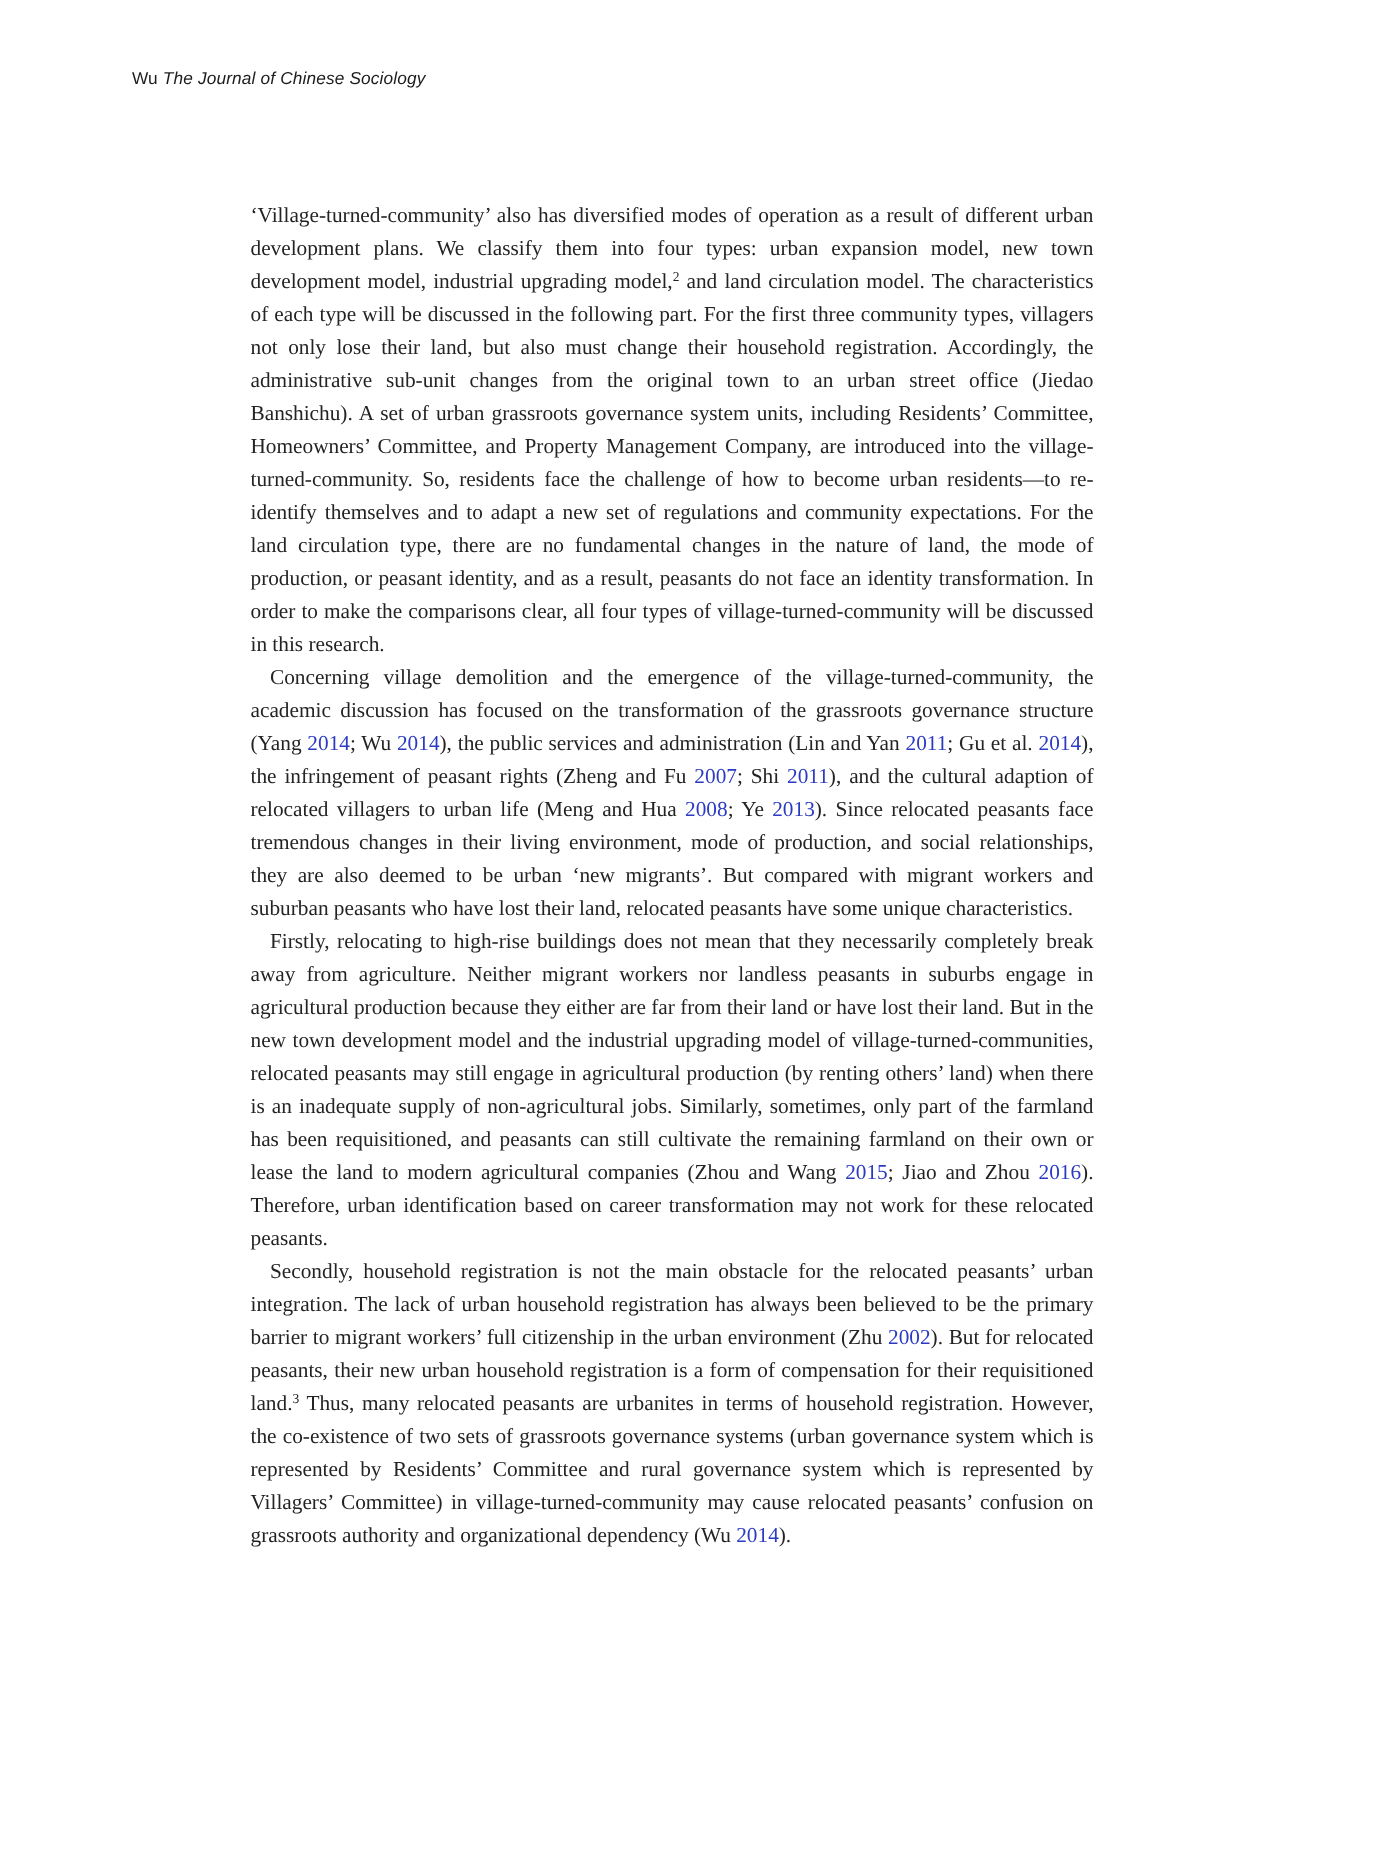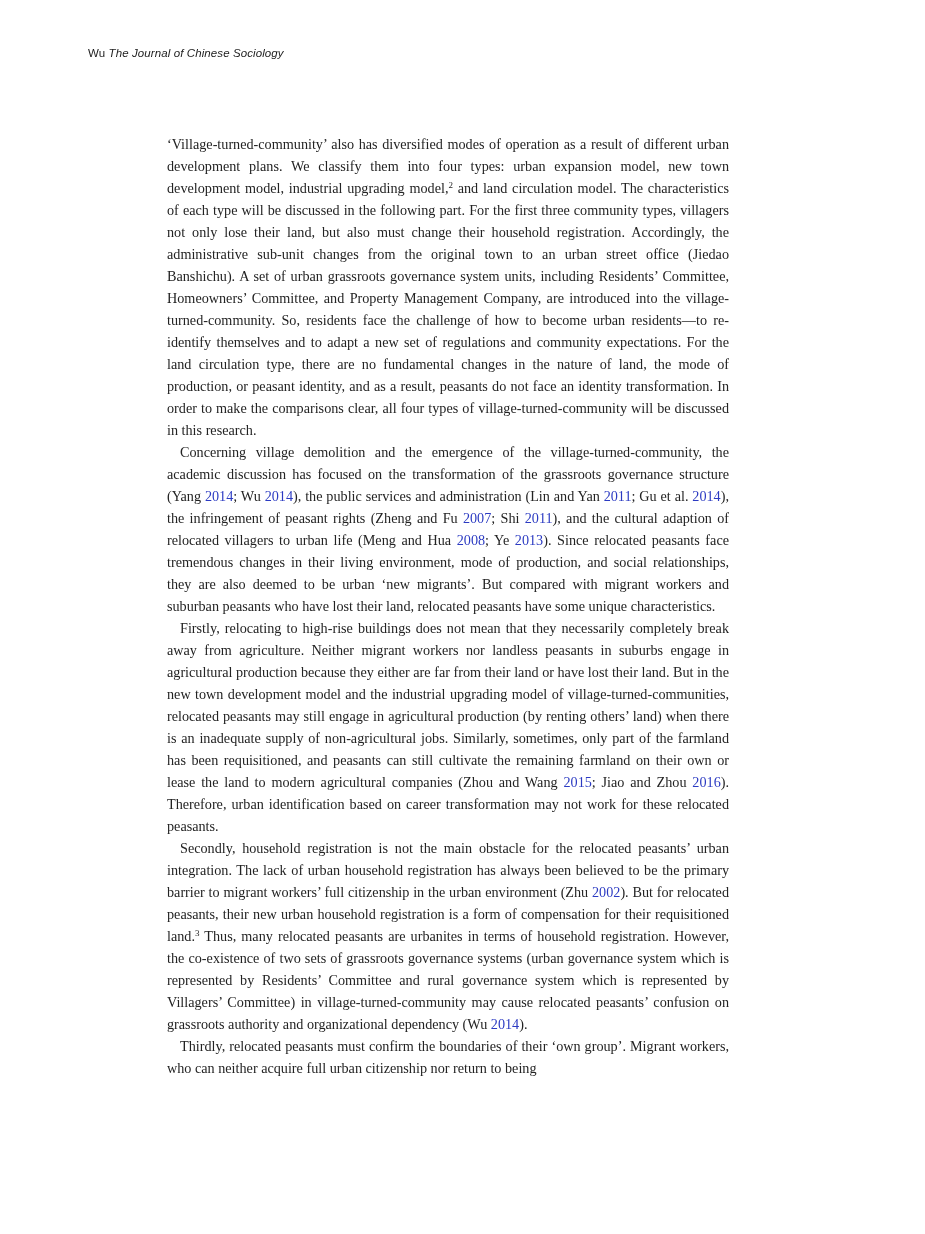--- a/index.html
+++ b/index.html
@@ -54,14 +54,13 @@
 
 <div class="running-head">
   <span>Wu</span><span>&nbsp;</span><span class="journal">The Journal of Chinese Sociology</span>
 </div>
 
 <div class="article-body">
     <p class="para"><span>‘Village-turned-community’ also has diversified modes of operation as a result of different urban development plans. We classify them into four types: urban expansion model, new town development model, industrial upgrading model,</span><sup class="footnote-ref">2</sup><span> and land circulation model. The characteristics of each type will be discussed in the following part. For the first three community types, villagers not only lose their land, but also must change their household registration. Accordingly, the administrative sub-unit changes from the original town to an urban street office (Jiedao Banshichu). A set of urban grassroots governance system units, including Residents’ Committee, Homeowners’ Committee, and Property Management Company, are introduced into the village-turned-community. So, residents face the challenge of how to become urban residents—to re-identify themselves and to adapt a new set of regulations and community expectations. For the land circulation type, there are no fundamental changes in the nature of land, the mode of production, or peasant identity, and as a result, peasants do not face an identity transformation. In order to make the comparisons clear, all four types of village-turned-community will be discussed in this research.</span></p>
     <p class="para"><span>Concerning village demolition and the emergence of the village-turned-community, the academic discussion has focused on the transformation of the grassroots governance structure (Yang </span><a class="cite" href="#">2014</a><span>; Wu </span><a class="cite" href="#">2014</a><span>), the public services and administration (Lin and Yan </span><a class="cite" href="#">2011</a><span>; Gu et al. </span><a class="cite" href="#">2014</a><span>), the infringement of peasant rights (Zheng and Fu </span><a class="cite" href="#">2007</a><span>; Shi </span><a class="cite" href="#">2011</a><span>), and the cultural adaption of relocated villagers to urban life (Meng and Hua </span><a class="cite" href="#">2008</a><span>; Ye </span><a class="cite" href="#">2013</a><span>). Since relocated peasants face tremendous changes in their living environment, mode of production, and social relationships, they are also deemed to be urban ‘new migrants’. But compared with migrant workers and suburban peasants who have lost their land, relocated peasants have some unique characteristics.</span></p>
     <p class="para"><span>Firstly, relocating to high-rise buildings does not mean that they necessarily completely break away from agriculture. Neither migrant workers nor landless peasants in suburbs engage in agricultural production because they either are far from their land or have lost their land. But in the new town development model and the industrial upgrading model of village-turned-communities, relocated peasants may still engage in agricultural production (by renting others’ land) when there is an inadequate supply of non-agricultural jobs. Similarly, sometimes, only part of the farmland has been requisitioned, and peasants can still cultivate the remaining farmland on their own or lease the land to modern agricultural companies (Zhou and Wang </span><a class="cite" href="#">2015</a><span>; Jiao and Zhou </span><a class="cite" href="#">2016</a><span>). Therefore, urban identification based on career transformation may not work for these relocated peasants.</span></p>
     <p class="para"><span>Secondly, household registration is not the main obstacle for the relocated peasants’ urban integration. The lack of urban household registration has always been believed to be the primary barrier to migrant workers’ full citizenship in the urban environment (Zhu </span><a class="cite" href="#">2002</a><span>). But for relocated peasants, their new urban household registration is a form of compensation for their requisitioned land.</span><sup class="footnote-ref">3</sup><span> Thus, many relocated peasants are urbanites in terms of household registration. However, the co-existence of two sets of grassroots governance systems (urban governance system which is represented by Residents’ Committee and rural governance system which is represented by Villagers’ Committee) in village-turned-community may cause relocated peasants’ confusion on grassroots authority and organizational dependency (Wu </span><a class="cite" href="#">2014</a><span>).</span></p>
-    <p class="para"><span>Thirdly, relocated peasants must confirm the boundaries of their ‘own group’. Migrant workers, who can neither acquire full urban citizenship nor return to being</span></p>
   </div>
 
 </body></html>

